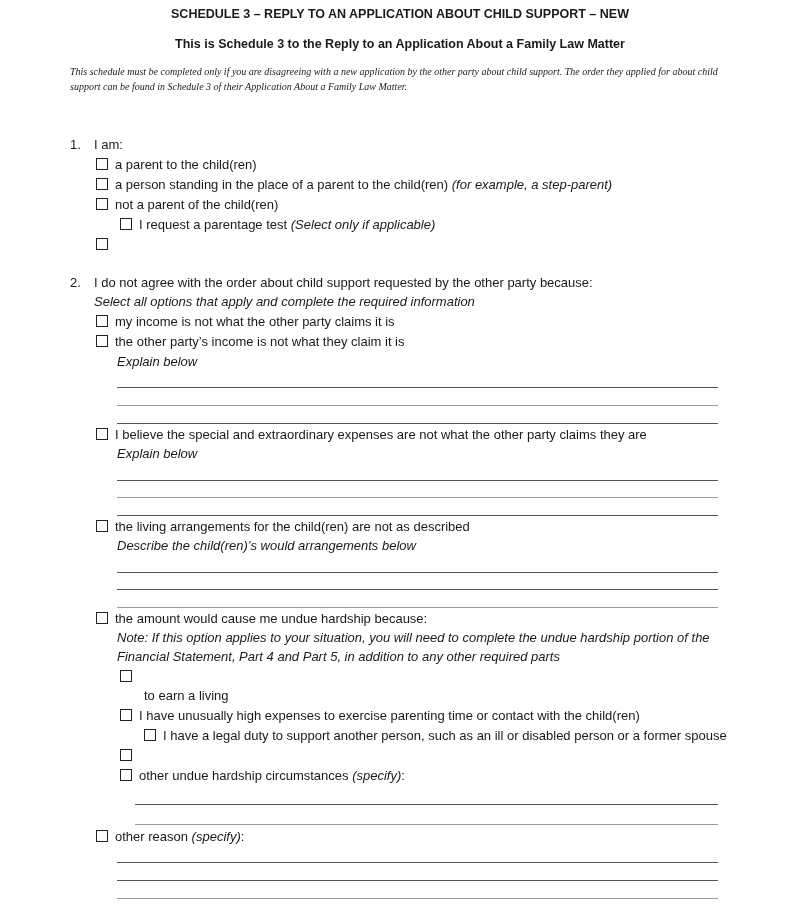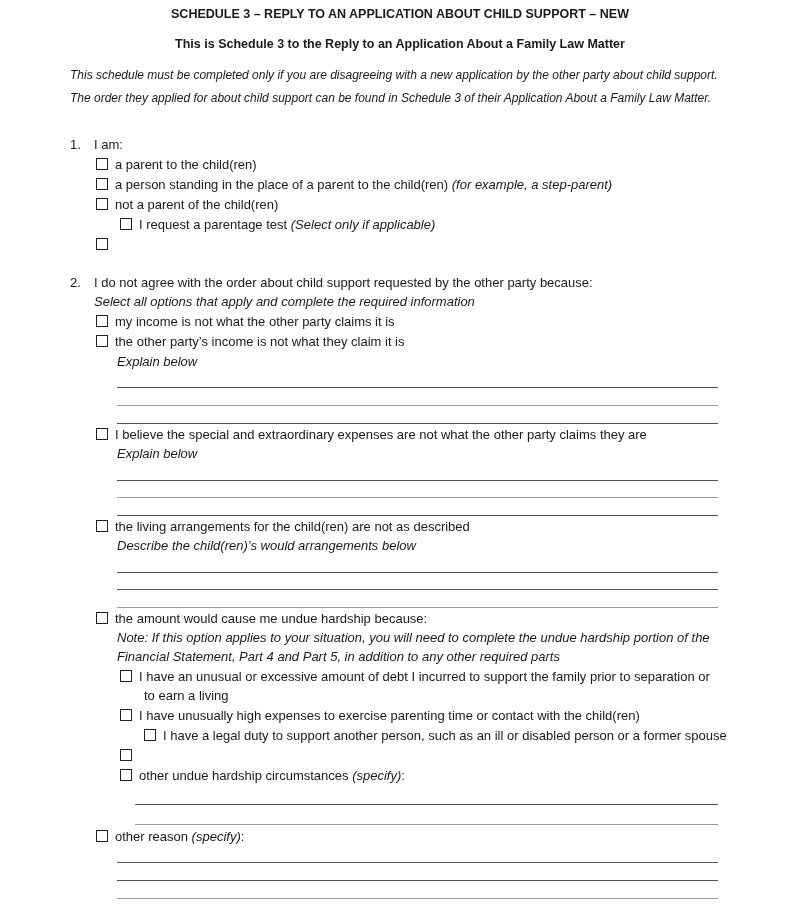--- a/index.html
+++ b/index.html
@@ -1,20 +1,20 @@
 <!DOCTYPE html>
 <html><head>
 <meta charset="utf-8">
 <style>
   html, body { margin:0; padding:0; background:#ffffff; }
   body { width:800px; height:918px; position:relative; overflow:hidden;
          font-family:"Liberation Sans", sans-serif; color:#1a1a1a; font-size:13px; }
   .abs { position:absolute; white-space:nowrap; line-height:17px; }
   .title { font-weight:bold; font-size:12.5px; left:0; width:800px; text-align:center; }
-  .intro { left:70px; width:670px; font-style:italic; white-space:normal; line-height:23px; font-size:12px; }
+  .intro { left:70px; width:670px; font-style:italic; white-space:normal; line-height:15px; font-size:10px;font-family:Liberation Serif, serif; }
   .num { font-size:13px; }
   .cb { display:inline-block; width:10px; height:10px; border:1px solid #222; vertical-align:-1px; margin-right:7px; background:#fff; }
   .it { font-style:italic; }
   .line { position:absolute; height:0; border-top:1px solid #555; }
   .line.light { border-top:1.5px solid #9a9a9a; }
 </style>
 </head>
 <body>
 
 <div class="abs title" style="top:6px;">SCHEDULE 3 – REPLY TO AN APPLICATION ABOUT CHILD SUPPORT – NEW</div>
@@ -72,21 +72,21 @@
 <div class="line" style="top:589px; left:117px; width:601px;"></div>
 <div class="line light" style="top:607px; left:117px; width:601px;"></div>
 
 <div class="abs" style="top:610px; left:96px;">
   <span class="cb"></span><span>the amount would cause me undue hardship because:</span>
 </div>
 <div class="abs it" style="top:629px; left:117px;">Note:  If this option applies to your situation, you will need to complete the undue hardship portion of the</div>
 <div class="abs it" style="top:648px; left:117px;">Financial Statement, Part 4 and Part 5, in addition to any other required parts</div>
 
 <div class="abs" style="top:668px; left:120px;">
-  <span class="cb"></span><span>I have an unusual or excessive amount of debt I incurred to support the family prior to separation or</span>
+  <span class="cb"></span>
 </div>
 <div class="abs" style="top:687px; left:144px;">to earn a living</div>
 <div class="abs" style="top:707px; left:120px;">
   <span class="cb"></span><span>I have unusually high expenses to exercise parenting time or contact with the child(ren)</span>
 </div>
 <div class="abs" style="top:727px; left:120px;padding-left:24px;">
   <span class="cb"></span><span>I have a legal duty to support another person, such as an ill or disabled person or a former spouse</span>
 </div>
 <div class="abs" style="top:747px; left:120px;">
   <span class="cb"></span>

